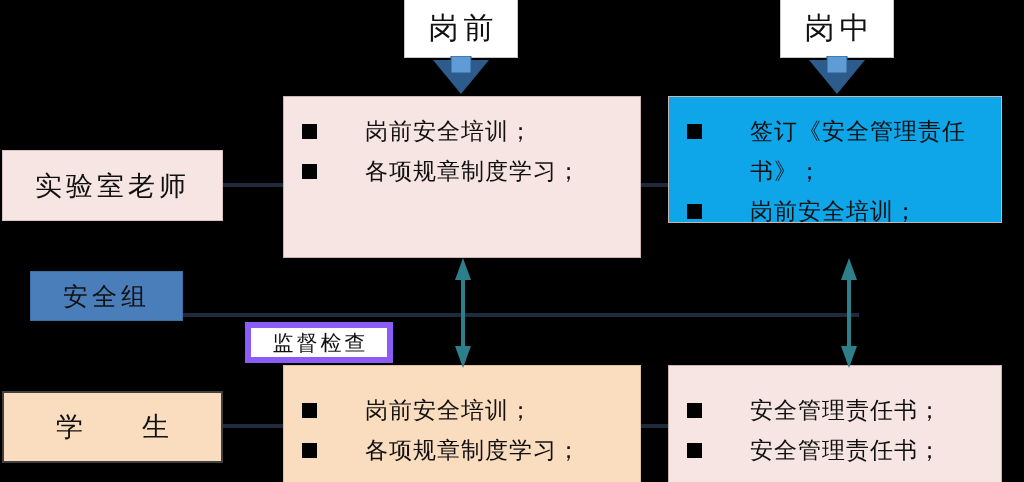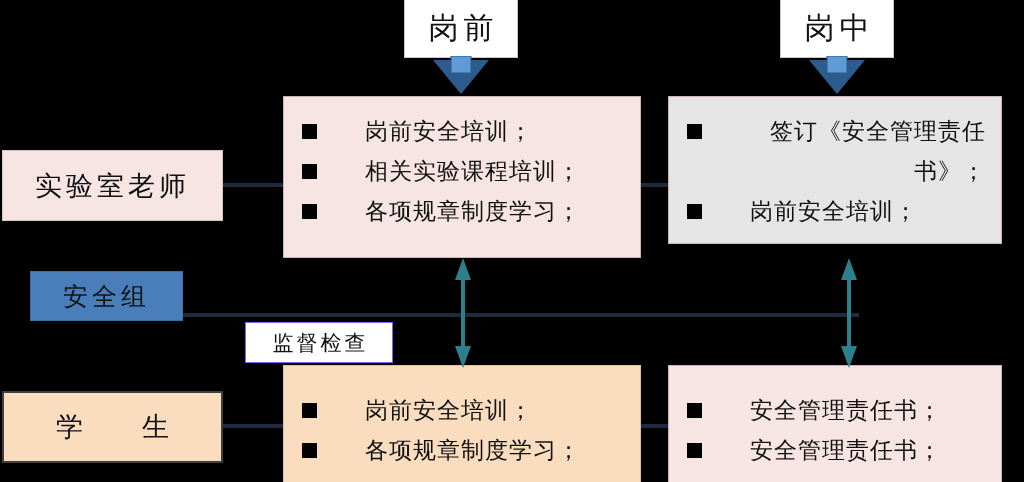--- a/index.html
+++ b/index.html
@@ -79,22 +79,22 @@
     padding: 14px 10px 10px 18px;
     display: flex;
     flex-direction: column;
     justify-content: flex-start;
   }
   #content-teacher-pre {
     left: 283px; top: 96px; width: 358px; height: 162px;
     background: #f6e5e3; border: 1px solid #cbb4b1;
   }
   #content-teacher-mid {
-    left: 668px; top: 96px; width: 334px; height: 148px;
-    background: #e5e5e5; border: 1px solid #cbb4b1;
+    left: 668px; top: 96px; width: 334px; height: 127px;
+    background: #0ea5e9; border: 1px solid #cbb4b1;
   }
   #content-student-pre {
     left: 283px; top: 365px; width: 358px; height: 125px;
     background: #fadcbe; border: 1px solid #dfc0a0;
     justify-content: center;
   }
   #content-student-mid {
     left: 668px; top: 365px; width: 334px; height: 125px;
     background: #f6e5e3; border: 1px solid #cbb4b1;
     justify-content: center;
@@ -110,37 +110,36 @@
   .bullet-marker {
     flex: 0 0 auto;
     width: 15px;
     height: 15px;
     background: #000000;
     margin-top: 13px;
     margin-right: 48px;
   }
   .bullet-text {
     letter-spacing: 1px;
-    text-align: right;
   }
   .bullet-text.wrap { white-space: normal; }
 
   
   .hline {
     position: absolute;
     background: #1f2b3c;
     height: 4px;
   }
 
   
   #supervision-label {
     position: absolute;
     left: 245px; top: 322px; width: 148px; height: 41px;
     background: #ffffff;
-    border: 1px solid #8b5cf6;
+    border: 6px solid #8b5cf6;
     display: flex; align-items: center; justify-content: center;
     font-size: 21px; letter-spacing: 3px; text-indent: 3px;
     color: #111111;
     box-sizing: border-box;
   }
 
   
   .dbl-arrow { position: absolute; }
 </style>
 </head>
@@ -183,24 +182,20 @@
     <rect x="18" y="0" width="20" height="17" fill="#5f9bd5" stroke="#2d5c8c" stroke-width="1"></rect>
   </svg>
 
   <div class="content-box" id="content-teacher-pre">
     <div class="bullet-row">
       <span class="bullet-marker"></span>
       <span class="bullet-text">岗前安全培训；</span>
     </div>
     <div class="bullet-row">
       <span class="bullet-marker"></span>
-      <span class="bullet-text">相关实验课程培训；</span>
-    </div>
-    <div class="bullet-row">
-      <span class="bullet-marker"></span>
       <span class="bullet-text">各项规章制度学习；</span>
     </div>
   </div>
 
   <div class="content-box" id="content-teacher-mid">
     <div class="bullet-row">
       <span class="bullet-marker"></span>
       <span class="bullet-text wrap" style="width:236px;">签订《安全管理责任书》；</span>
     </div>
     <div class="bullet-row">

